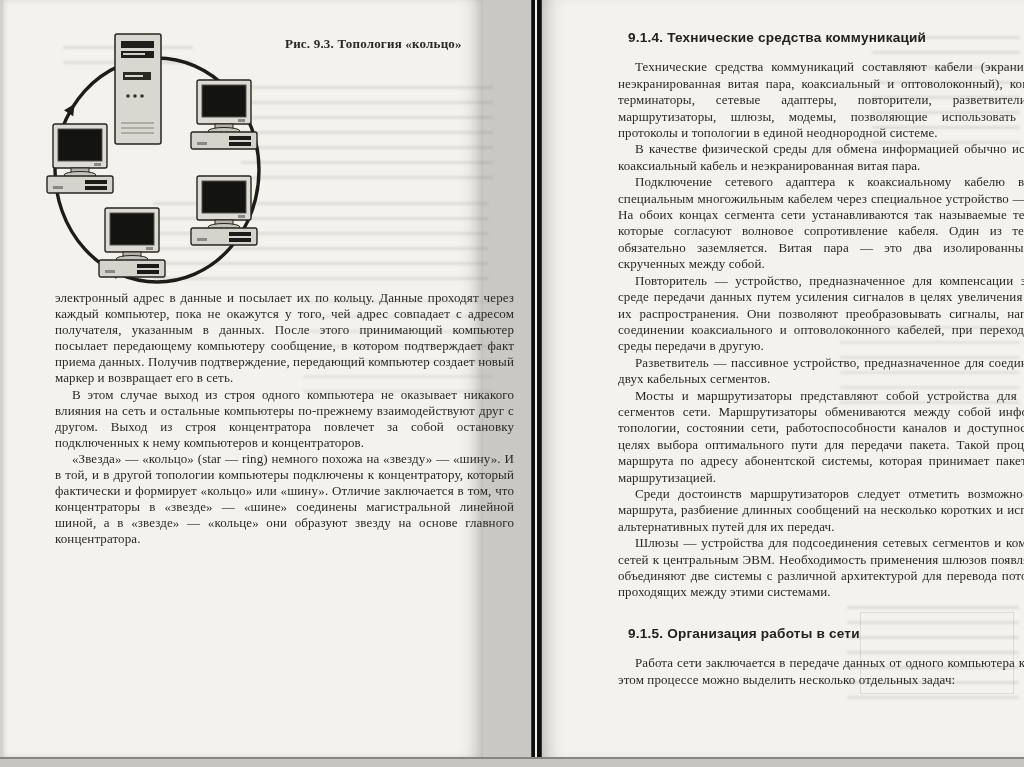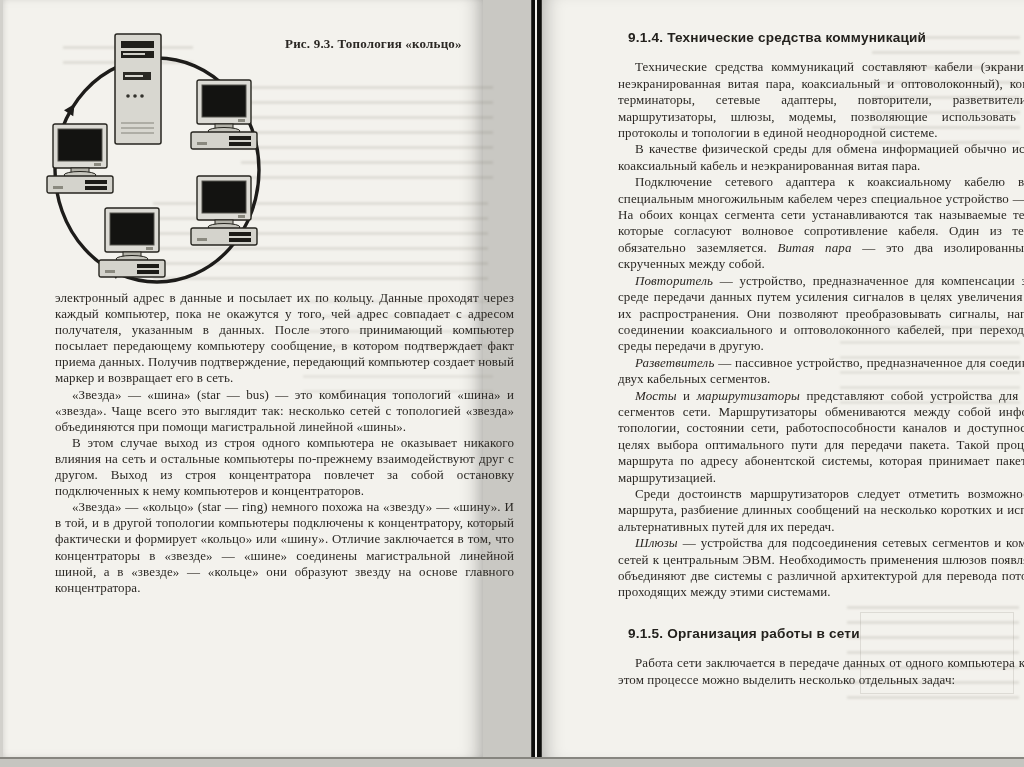--- a/index.html
+++ b/index.html
@@ -30,21 +30,21 @@
   .edge-left{
     position:absolute; left:0; top:0; width:3px; height:767px; background:#d2d1cc;
   }
 
   
   .textcol{
     position:absolute; color:#2b2824; font-size:13px;
   }
   .para{ margin:0; text-align:justify; }
   .para.indent{ text-indent:17px; }
-  .it{ font-style:italic; }
+  .it{ }
   .bd{ font-weight:bold; }
   .left-col{ left:32px; top:290px; width:459px; line-height:16.1px; letter-spacing:.1px;margin-left:20px;}
   .right-col{ left:76px; top:30px;  width:472px; line-height:16.4px; letter-spacing:.1px;}
   .sect-heading{
     font-family:"Liberation Sans","DejaVu Sans",sans-serif;
     font-weight:bold; font-size:13.6px; color:#23211d;
     margin:0 0 13px 10px; letter-spacing:.2px;
   }
   .sect-heading.second{ margin-top:25px; }
   .caption{
@@ -127,21 +127,20 @@
         <use href="#pc" x="164" y="156"></use>
         <use href="#pc" x="72" y="188"></use>
         <use href="#pc" x="20" y="104"></use>
       </svg>
     </div>
 
     <div class="caption">Рис. 9.3. Топология «кольцо»</div>
 
     <div class="textcol left-col">
         <p class="para"><span>электронный адрес в данные и посылает их по кольцу. Данные проходят через каждый компьютер, пока не окажутся у того, чей адрес совпадает с адресом получателя, указанным в данных. После этого принимающий компьютер посылает передающему компьютеру сообщение, в котором подтверждает факт приема данных. Получив подтверждение, передающий компьютер создает новый маркер и возвращает его в сеть.</span></p>
-        <p class="para indent"><span>«Звезда» — «шина» (star — bus) — это комбинация топологий «шина» и «звезда». Чаще всего это выглядит так: несколько сетей с топологией «звезда» объединяются при помощи магистральной линейной «шины».</span></p>
         <p class="para indent"><span>В этом случае выход из строя одного компьютера не оказывает никакого влияния на сеть и остальные компьютеры по-прежнему взаимодействуют друг с другом. Выход из строя концентратора повлечет за собой остановку подключенных к нему компьютеров и концентраторов.</span></p>
         <p class="para indent"><span>«Звезда» — «кольцо» (star — ring) немного похожа на «звезду» — «шину». И в той, и в другой топологии компьютеры подключены к концентратору, который фактически и формирует «кольцо» или «шину». Отличие заключается в том, что концентраторы в «звезде» — «шине» соединены магистральной линейной шиной, а в «звезде» — «кольце» они образуют звезду на основе главного концентратора.</span></p>
       </div>
 
     <div class="pagenum pn-left">164</div>
   </div>
 
   <div class="gutter"></div>
 
   <div class="page page-right">

